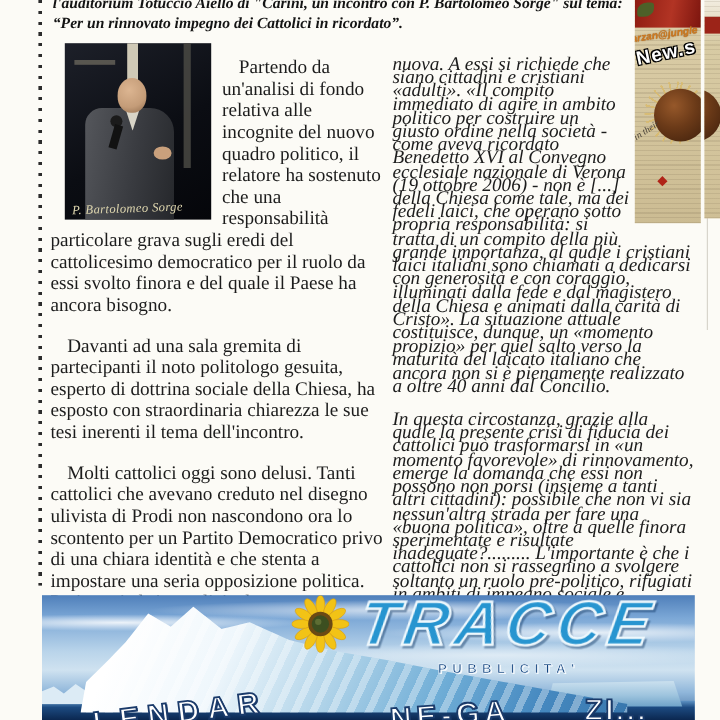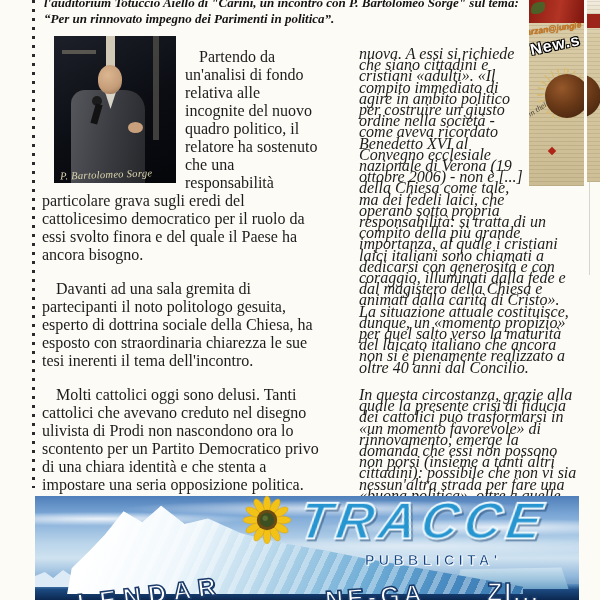--- a/index.html
+++ b/index.html
@@ -14,21 +14,21 @@
   .edgeline{position:absolute;left:589px;top:180px;width:1px;height:95px;background:#d8d5cc;}
 
   
   .headline{position:absolute;left:44px;top:-5px;width:500px;font-weight:bold;font-style:italic;
     font-size:13px;line-height:15.5px;color:#141414;}
 
   
   .cols{position:absolute;left:42px;top:32px;width:537px;display:flex;}
   .colL{width:278px;margin-right:7px;}
   .colR{width:252px;}
-  .colR p{line-height:11.2px;margin-left:32px;}
+  .colR p{line-height:11.2px;}
   .ind{text-indent:14px;}
   .it{font-style:italic;}
 
   
   .photo{float:left;width:122px;height:147px;margin:4px 9px 3px 12px;position:relative;overflow:hidden;
     background:linear-gradient(150deg,#1d2029 0%,#0b0d13 55%,#05060a 100%);}
   .ph-v1{position:absolute;left:52px;top:0;width:9px;height:66px;background:#cfc9b6;}
   .ph-v2{position:absolute;left:99px;top:0;width:6px;height:104px;background:#4e4c46;opacity:.8;}
   .ph-h1{position:absolute;left:8px;top:14px;width:34px;height:4px;background:#736f62;opacity:.7;}
   .ph-head{position:absolute;left:44px;top:29px;width:24px;height:29px;border-radius:50% 50% 46% 46%;
@@ -96,39 +96,39 @@
       repeating-linear-gradient(115deg,rgba(255,255,255,.35) 0 6px,transparent 6px 14px),
       linear-gradient(115deg,#ffffff 12%,#eff7fc 30%,#b5d6ea 48%,#6fadd6 68%,#4689c0 85%,#3877ad 100%);
     clip-path:polygon(3% 100%,4% 72%,8% 52%,11% 36%,15% 10%,19% 22%,23% 4%,28% 24%,33% 18%,40% 34%,
       48% 44%,57% 52%,67% 62%,78% 72%,89% 82%,100% 92%,100% 100%);}
   .sunflower{position:absolute;left:208px;top:0px;width:48px;height:48px;}
   .brand{position:absolute;left:265px;top:-4px;font-family:"Liberation Sans",sans-serif;
     font-weight:bold;font-style:italic;font-size:52px;line-height:56px;letter-spacing:5px;
     color:#2795d0;transform:skewX(-9deg);-webkit-text-stroke:2px #eef8fd;
     filter:drop-shadow(2px 2px 0 rgba(16,55,100,.45));}
   .subtitle{position:absolute;left:330px;top:56px;font-family:"Liberation Sans",sans-serif;
-    font-weight:bold;font-size:14px;letter-spacing:4.5px;color:#12437e;
+    font-weight:bold;font-size:11px;letter-spacing:4.5px;color:#12437e;
     -webkit-text-stroke:.6px #f0f8ff;text-shadow:1px 1px 0 rgba(255,255,255,.85);}
   .cut{position:absolute;font-family:"Liberation Sans",sans-serif;font-weight:bold;font-size:25px;
     color:#ffffff;-webkit-text-stroke:1.5px #1a3a6a;text-shadow:1px 1px 0 #1a3a6a;}
   .cut1{left:42px;top:84px;transform:rotate(-7deg);letter-spacing:7px;}
   .cut2{left:290px;top:86px;transform:rotate(-4deg);letter-spacing:4px;}
   .cut3{left:452px;top:82px;letter-spacing:2px;}
 </style>
 </head>
 <body>
 
 <div class="page">
 
   <div class="dotted"></div>
   <div class="edgeline"></div>
 
   <div class="headline">
     <div>l'auditorium Totuccio Aiello di "Carini, un incontro con P. Bartolomeo Sorge" sul tema:</div>
-    <div>“Per  un rinnovato impegno dei Parimenti in politica”.</div>
+    <div>“Per  un rinnovato impegno dei Cattolici in ricordato”.</div>
   </div>
 
   <div class="cols">
     <div class="colL">
       <div class="photo">
         <div class="ph-v1"></div>
         <div class="ph-v2"></div>
         <div class="ph-h1"></div>
         <div class="ph-body"></div>
         <div class="ph-shirt"></div>

